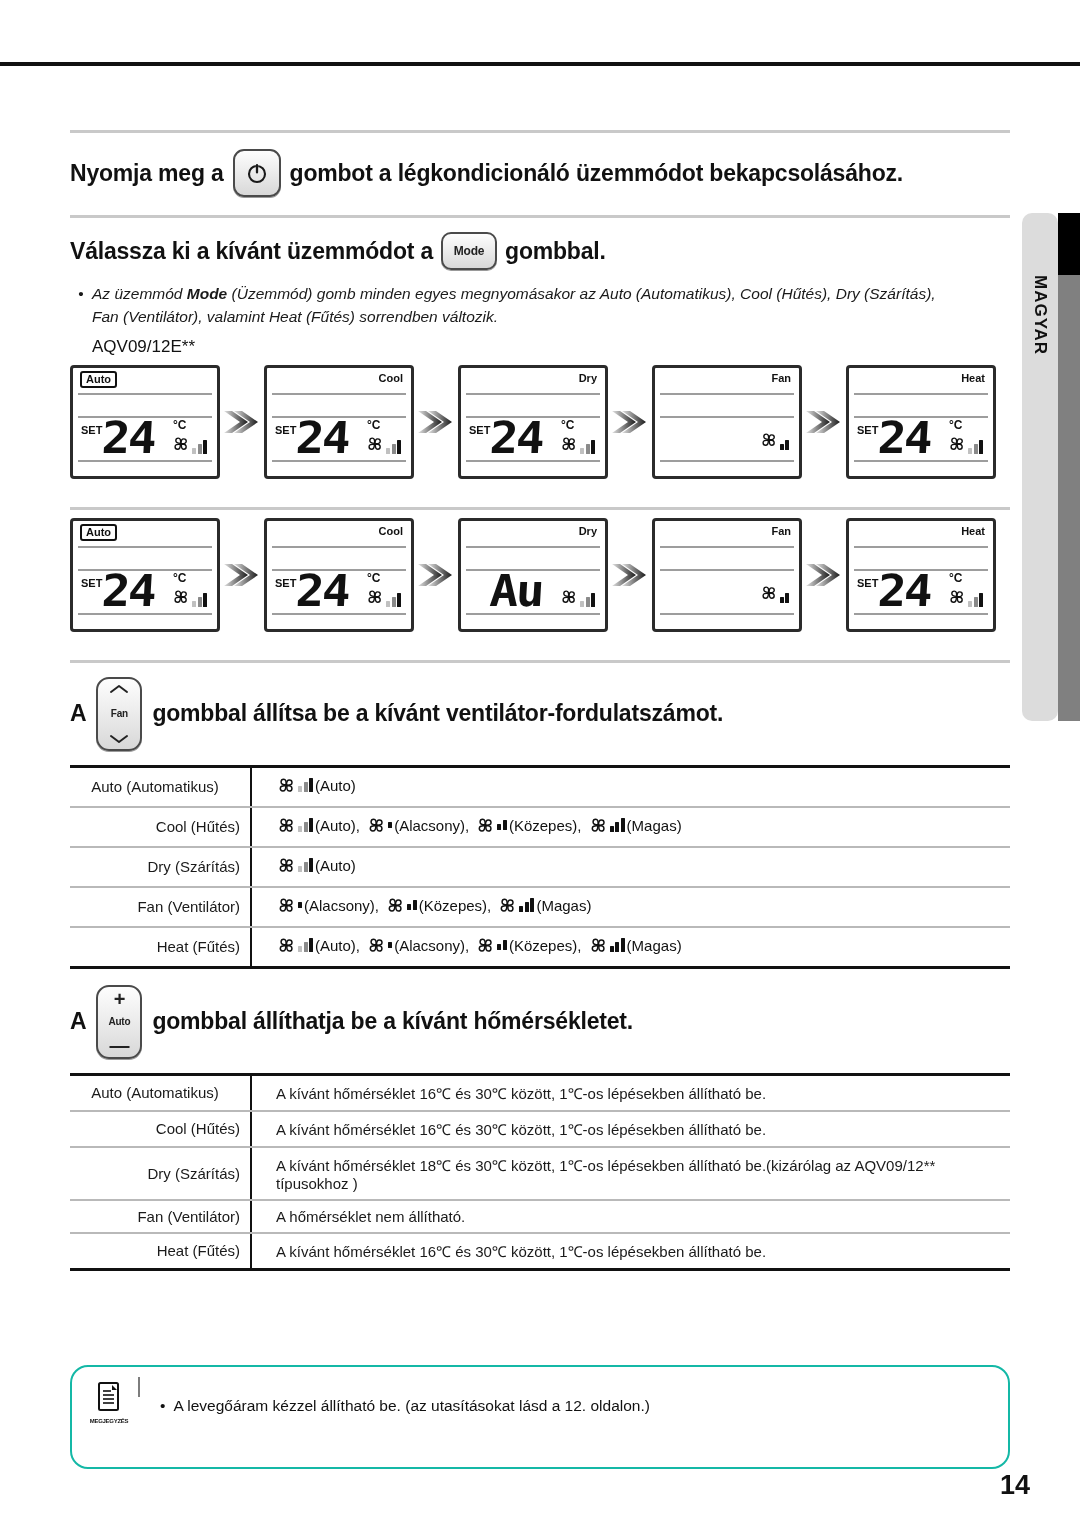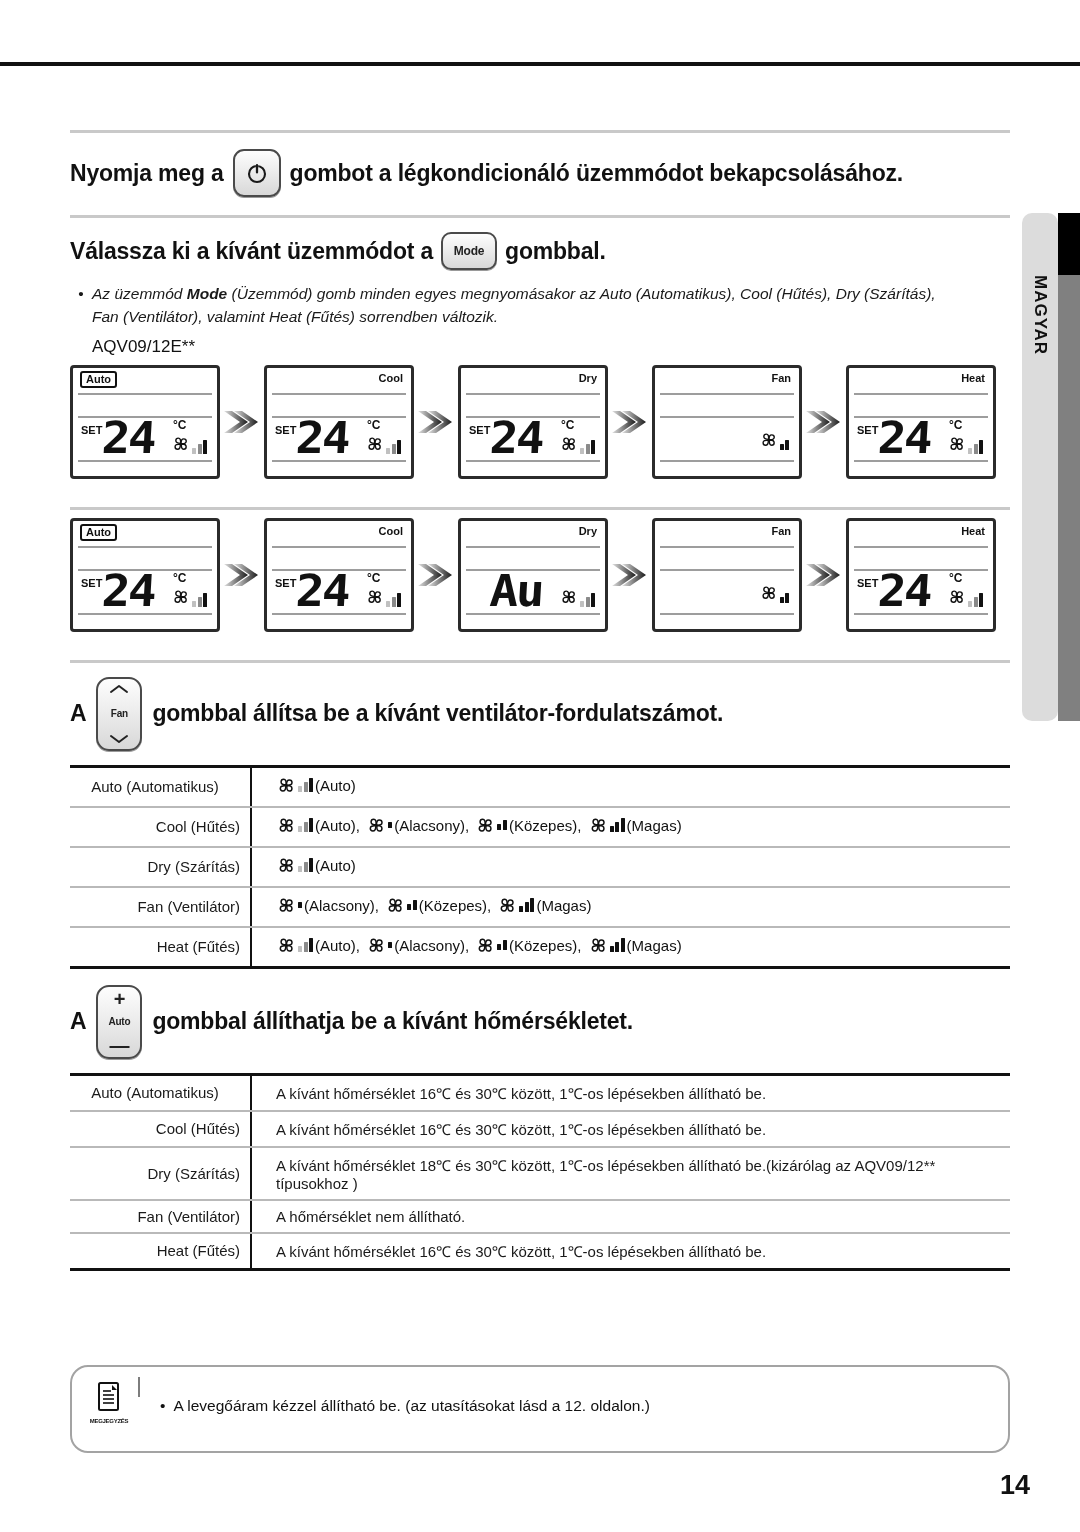--- a/index.html
+++ b/index.html
@@ -134,22 +134,22 @@
   table.spec td.val{padding-left:24px;}
   table.spec tr.rowline td{border-bottom:2px solid #b9b9b9;}
   .tbl-top{height:3px;background:#111;width:940px;}
   .tbl-bot{height:3px;background:#111;width:940px;}
 
   .val-item{display:inline-flex;align-items:center;margin-right:2px;}
   .val-text{font-size:15px;color:#111;margin-left:2px;}
 
   
   .note{
-    position:absolute;left:70px;top:1365px;width:940px;height:88px;
-    border:2px solid #a3a3a3;border-radius:18px;box-sizing:border-box;padding-left:40px;
+    position:absolute;left:70px;top:1365px;width:940px;height:104px;
+    border:2px solid #14b8a6;border-radius:18px;box-sizing:border-box;padding-left:40px;
   }
   .note-icon{
     position:absolute;left:14px;top:14px;width:46px;text-align:center;
   }
   .note-icon .cap{font-size:6px;font-weight:bold;letter-spacing:-0.3px;color:#111;display:block;margin-top:1px;}
   .note-div{position:absolute;left:66px;top:10px;width:2px;height:20px;background:#7d7d7d;}
   .note-text{
     position:absolute;left:88px;top:30px;font-size:15.5px;color:#111;
   }
   .note-bullet{display:inline-block;width:10px;}

